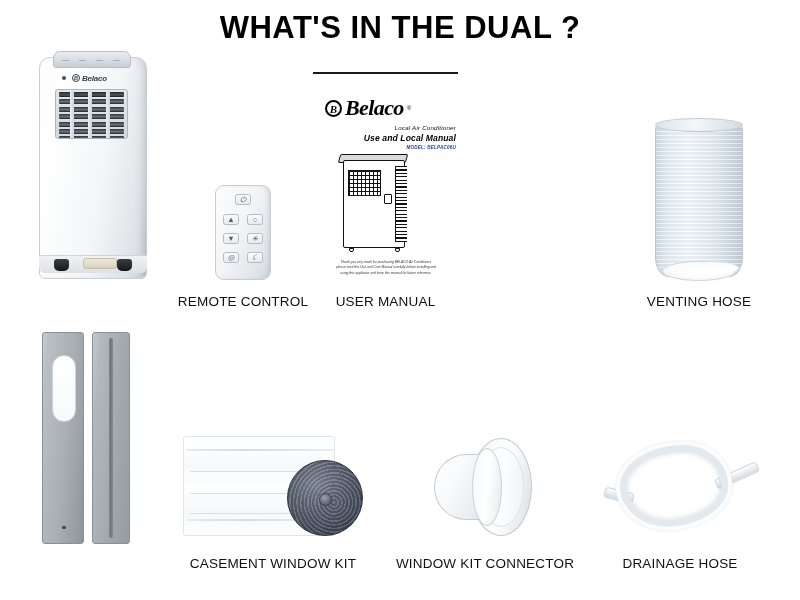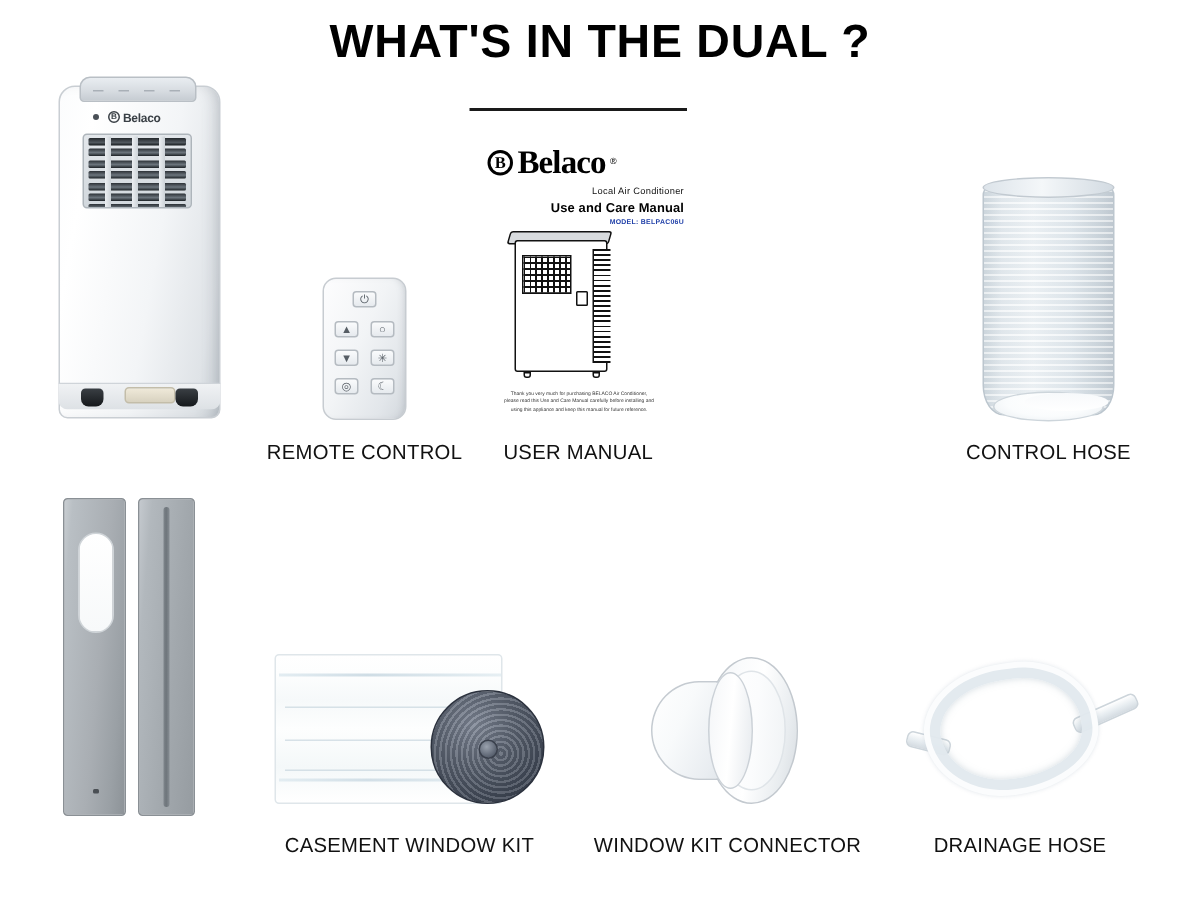--- a/index.html
+++ b/index.html
@@ -22,21 +22,21 @@
     top: 10px; left: 0; width: 800px;
     text-align: center;
     font-size: 31px;
     font-weight: bold;
     letter-spacing: 0.5px;
     color: #000000;
     font-family: "Liberation Sans", sans-serif;
   }
   
   .item { position: absolute; }
-  .art { position: absolute; left: 0; top: 0; }
+  .art { position: absolute; left: 0; top: 0; font-style: italic; }
   .caption {
     position: absolute;
     text-align: center;
     font-size: 13.5px;
     color: #111111;
     letter-spacing: 0.2px;
     white-space: nowrap;
     font-family: "Liberation Sans", sans-serif;
   }
 
@@ -498,21 +498,21 @@
   <div class="item" style="left:303px; top:68px; width:165px; height:247px;">
     <div class="art" id="manual-art">
       <div class="man-page">
         <div class="man-rule"></div>
         <div class="man-logo">
           <div class="man-logo-b">B</div>
           <div class="man-logo-text">Belaco</div>
           <div class="man-logo-r">®</div>
         </div>
         <div class="man-sub1">Local  Air Conditioner</div>
-        <div class="man-sub2">Use and Care Manual</div>
+        <div class="man-sub2">Use and Local Manual</div>
         <div class="man-model">MODEL: BELPAC06U</div>
         <div class="man-unit">
           <div class="mu-top"></div>
           <div class="mu-body"></div>
           <div class="mu-grid"></div>
           <div class="mu-side"></div>
           <div class="mu-panel"></div>
           <div class="mu-foot" style="left:10px;"></div>
           <div class="mu-foot" style="left:56px;"></div>
         </div>
@@ -524,21 +524,21 @@
 
 
   <div class="item" style="left:640px; top:118px; width:118px; height:197px;">
     <div class="art" id="vh-art" style="left:11px;">
       <div class="vh-tube"></div>
       <div class="vh-top"></div>
       <div class="vh-rim">
         <div class="vh-rim-hole"></div>
       </div>
     </div>
-    <div class="caption" style="left:0; top:176px; width:118px;">CONTROL HOSE</div>
+    <div class="caption" style="left:0; top:176px; width:118px;">VENTING HOSE</div>
   </div>
 
   <div class="item" style="left:10px; top:332px; width:146px; height:245px;">
     <div class="art" id="dwk-art" style="left:18px;">
       <div class="dwk-panel dwk-left">
         <div class="dwk-oval"></div>
         <div class="dwk-dot"></div>
       </div>
       <div class="dwk-panel dwk-right">
         <div class="dwk-seam"></div>

